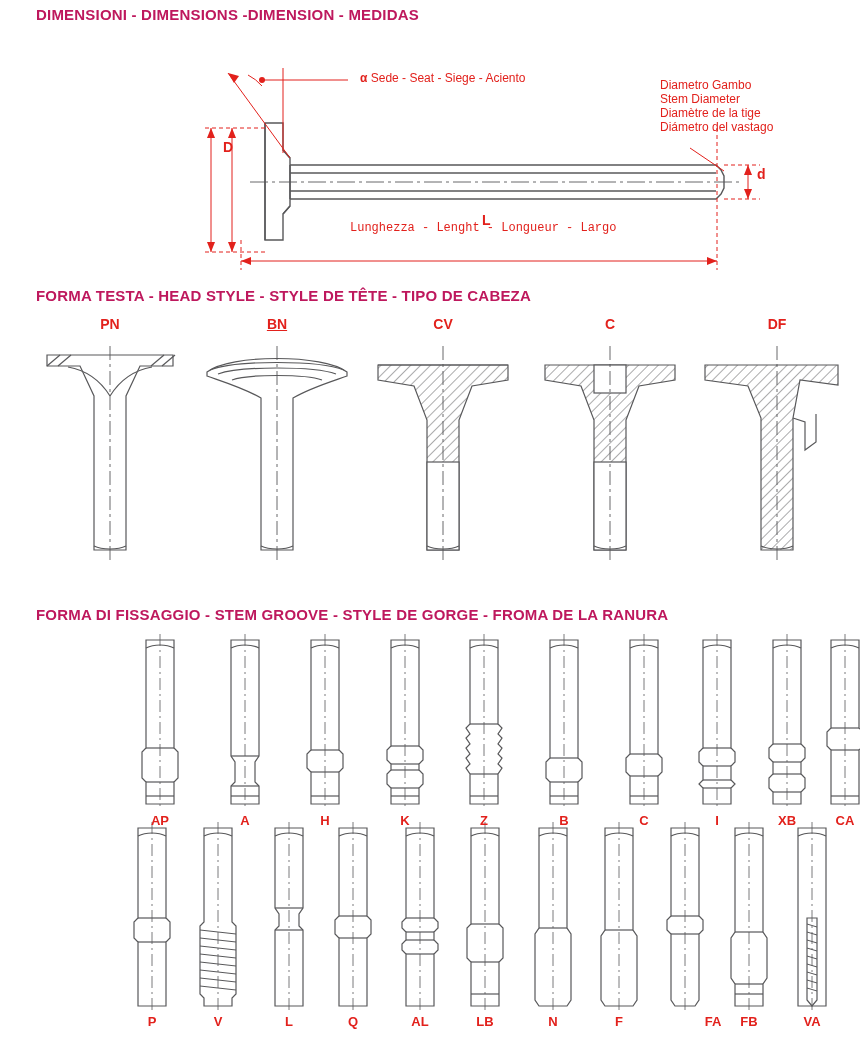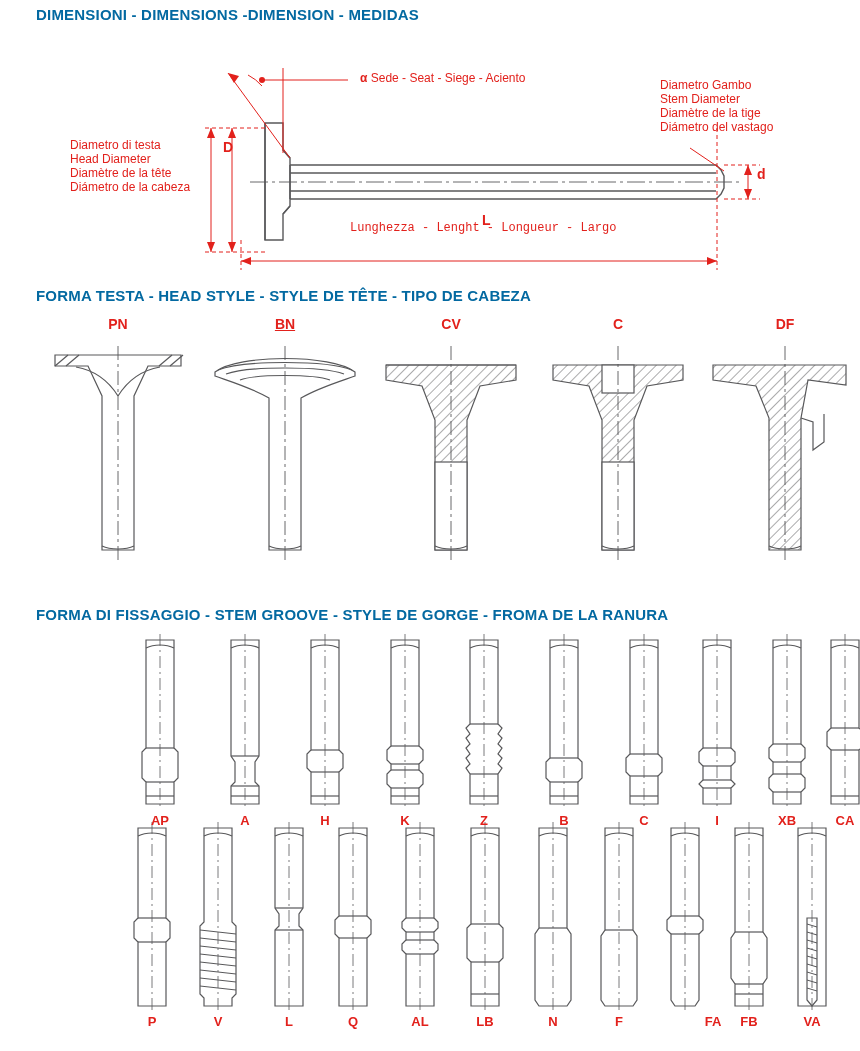--- a/index.html
+++ b/index.html
@@ -7,41 +7,41 @@
     width:860px;height:1051px;
     background:#ffffff;
     font-family:"Liberation Sans", sans-serif;
     color:#222;
     position:relative;
     overflow:hidden;
   }
   .section-title{
     font-size:15px;
     font-weight:bold;
-    color:#0369a1;
+    color:#be185d;
     letter-spacing:.2px;
     position:absolute;
   }
   #t1{left:36px;top:6px;}
   #t2{left:36px;top:287px;}
   #t3{left:36px;top:606px;}
   .label-red-bold{color:#e2211c;font-weight:bold;}
 
   .panel{position:absolute;}
 
   
   #dim{left:0;top:28px;width:748px;height:250px;}
   .dimtext{
     position:absolute;color:#e2211c;font-size:12px;line-height:14px;
     white-space:nowrap;
   }
   .dimtext.right{text-align:left;}
 
   
-  #heads{left:0;top:310px;width:760px;height:280px;margin-left:8px;}
+  #heads{left:0;top:310px;width:760px;height:280px;}
   .head-name{
     position:absolute;font-size:14px;font-weight:bold;color:#e2211c;
     text-align:center;width:80px;
   }
 
   
   #grooves{left:0;top:628px;width:860px;height:420px;margin-left:12px;}
   .gname{
     position:absolute;font-size:13px;font-weight:bold;color:#e2211c;
     text-align:center;width:60px;
@@ -114,26 +114,20 @@
       <line x1="241" y1="212" x2="241" y2="242" stroke-dasharray="4,3"></line>
       <line x1="717" y1="100" x2="717" y2="242" stroke-dasharray="4,3"></line>
     </g>
   </svg>
 
   <div class="dimtext" style="left:360px;top:43px;">
     <span class="label-red-bold">α</span>
     <span>Sede - Seat - Siege - Aciento</span>
   </div>
 
-  <div class="dimtext right" style="left:70px;top:110px;width:150px;">
-    <div>Diametro di testa</div>
-    <div>Head Diameter</div>
-    <div>Diamètre de la tête</div>
-    <div>Diámetro de la cabeza</div>
-  </div>
 
   <div class="dimtext right" style="left:660px;top:50px;width:160px;">
     <div>Diametro Gambo</div>
     <div>Stem Diameter</div>
     <div>Diamètre de la tige</div>
     <div>Diámetro del vastago</div>
   </div>
 
   <div class="dimtext" style="left:223px;top:112px;font-weight:bold;font-size:14px;">D</div>
   <div class="dimtext" style="left:757px;top:139px;font-weight:bold;font-size:14px;">d</div>

